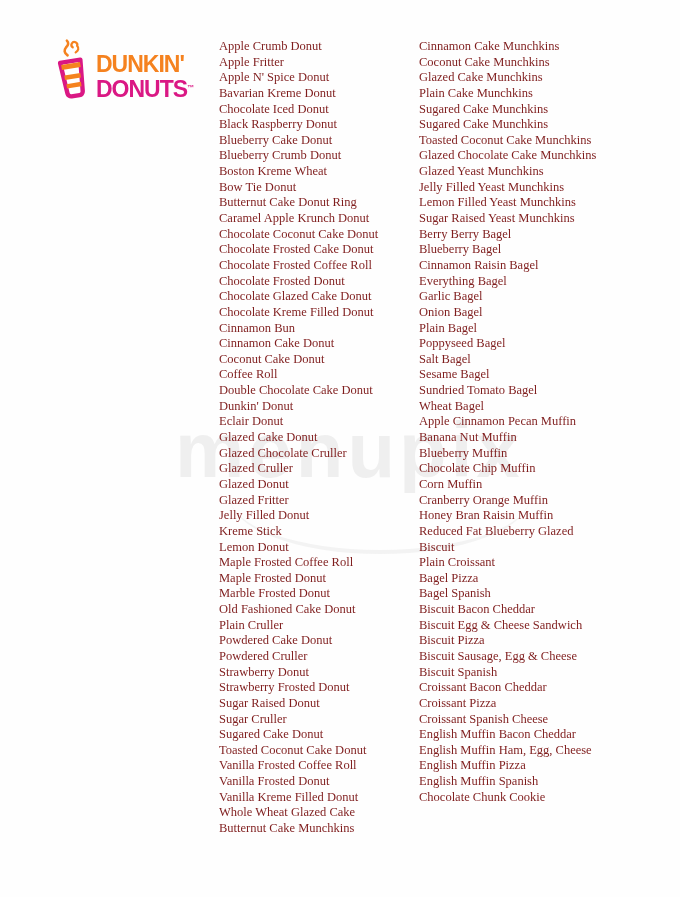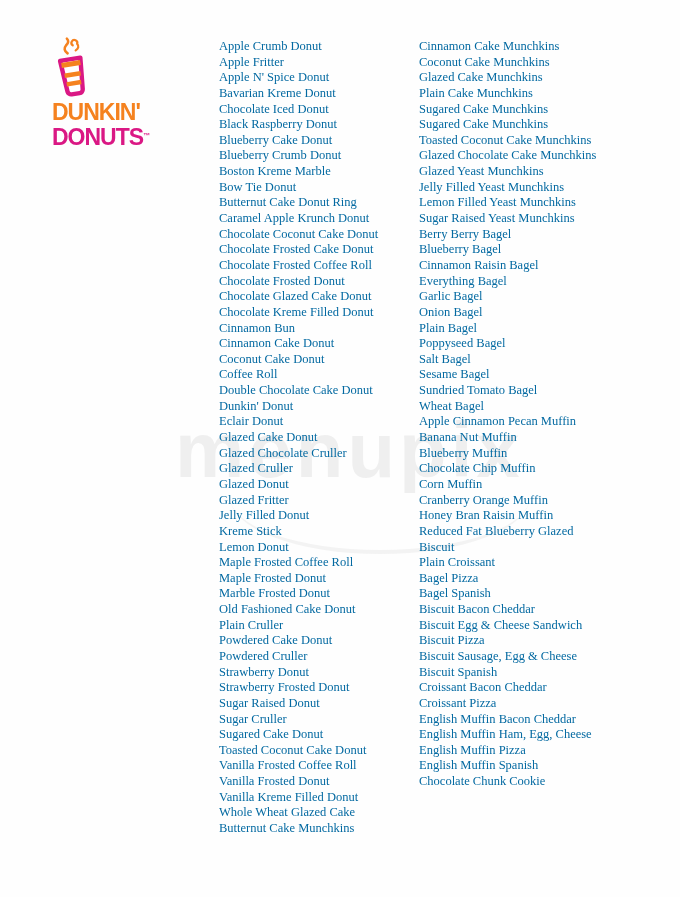--- a/index.html
+++ b/index.html
@@ -16,22 +16,21 @@
     font-family: "Liberation Serif", "DejaVu Serif", serif;
   }
   
   .logo {
     position: absolute;
     left: 50px;
     top: 36px;
     width: 145px;
     height: 66px;
     display: flex;
-    align-items: flex-start;
-    flex-direction: column;
+    align-items: flex-end;
   }
   .logo-cup {
     width: 44px;
     height: 64px;
     flex: 0 0 auto;
   }
   .logo-word {
     font-family: "Liberation Sans", "DejaVu Sans", sans-serif;
     font-weight: bold;
     font-size: 23px;
@@ -73,21 +72,21 @@
     height: 110px;
     border: 0;
     border-bottom: 4px solid rgba(150, 150, 150, 0.10);
     border-radius: 0 0 50% 50%;
     pointer-events: none;
   }
   
   .menu-column {
     position: absolute;
     top: 39px;
-    color: #0369a1;
+    color: #7f1d1d;
     font-size: 12.5px;
     line-height: 15.65px;
     white-space: nowrap;
   }
   .menu-column.col-left  { left: 219px; width: 195px; }
   .menu-column.col-right { left: 419px; width: 235px; }
   .menu-item { height: 15.65px; }
 </style>
 </head>
 <body>
@@ -118,21 +117,21 @@
 
   <div class="menu-column col-left">
       <div class="menu-item">Apple Crumb Donut</div>
       <div class="menu-item">Apple Fritter</div>
       <div class="menu-item">Apple N' Spice Donut</div>
       <div class="menu-item">Bavarian Kreme Donut</div>
       <div class="menu-item">Chocolate Iced Donut</div>
       <div class="menu-item">Black Raspberry Donut</div>
       <div class="menu-item">Blueberry Cake Donut</div>
       <div class="menu-item">Blueberry Crumb Donut</div>
-      <div class="menu-item">Boston Kreme Marble</div>
+      <div class="menu-item">Boston Kreme Wheat</div>
       <div class="menu-item">Bow Tie Donut</div>
       <div class="menu-item">Butternut Cake Donut Ring</div>
       <div class="menu-item">Caramel Apple Krunch Donut</div>
       <div class="menu-item">Chocolate Coconut Cake Donut</div>
       <div class="menu-item">Chocolate Frosted Cake Donut</div>
       <div class="menu-item">Chocolate Frosted Coffee Roll</div>
       <div class="menu-item">Chocolate Frosted Donut</div>
       <div class="menu-item">Chocolate Glazed Cake Donut</div>
       <div class="menu-item">Chocolate Kreme Filled Donut</div>
       <div class="menu-item">Cinnamon Bun</div>
@@ -207,20 +206,21 @@
       <div class="menu-item">Plain Croissant</div>
       <div class="menu-item">Bagel Pizza</div>
       <div class="menu-item">Bagel Spanish</div>
       <div class="menu-item">Biscuit Bacon Cheddar</div>
       <div class="menu-item">Biscuit Egg &amp; Cheese Sandwich</div>
       <div class="menu-item">Biscuit Pizza</div>
       <div class="menu-item">Biscuit Sausage, Egg &amp; Cheese</div>
       <div class="menu-item">Biscuit Spanish</div>
       <div class="menu-item">Croissant Bacon Cheddar</div>
       <div class="menu-item">Croissant Pizza</div>
+      <div class="menu-item">Croissant Spanish Cheese</div>
       <div class="menu-item">English Muffin Bacon Cheddar</div>
       <div class="menu-item">English Muffin Ham, Egg, Cheese</div>
       <div class="menu-item">English Muffin Pizza</div>
       <div class="menu-item">English Muffin Spanish</div>
       <div class="menu-item">Chocolate Chunk Cookie</div>
     </div>
 
 </div>
 
 </body></html>

